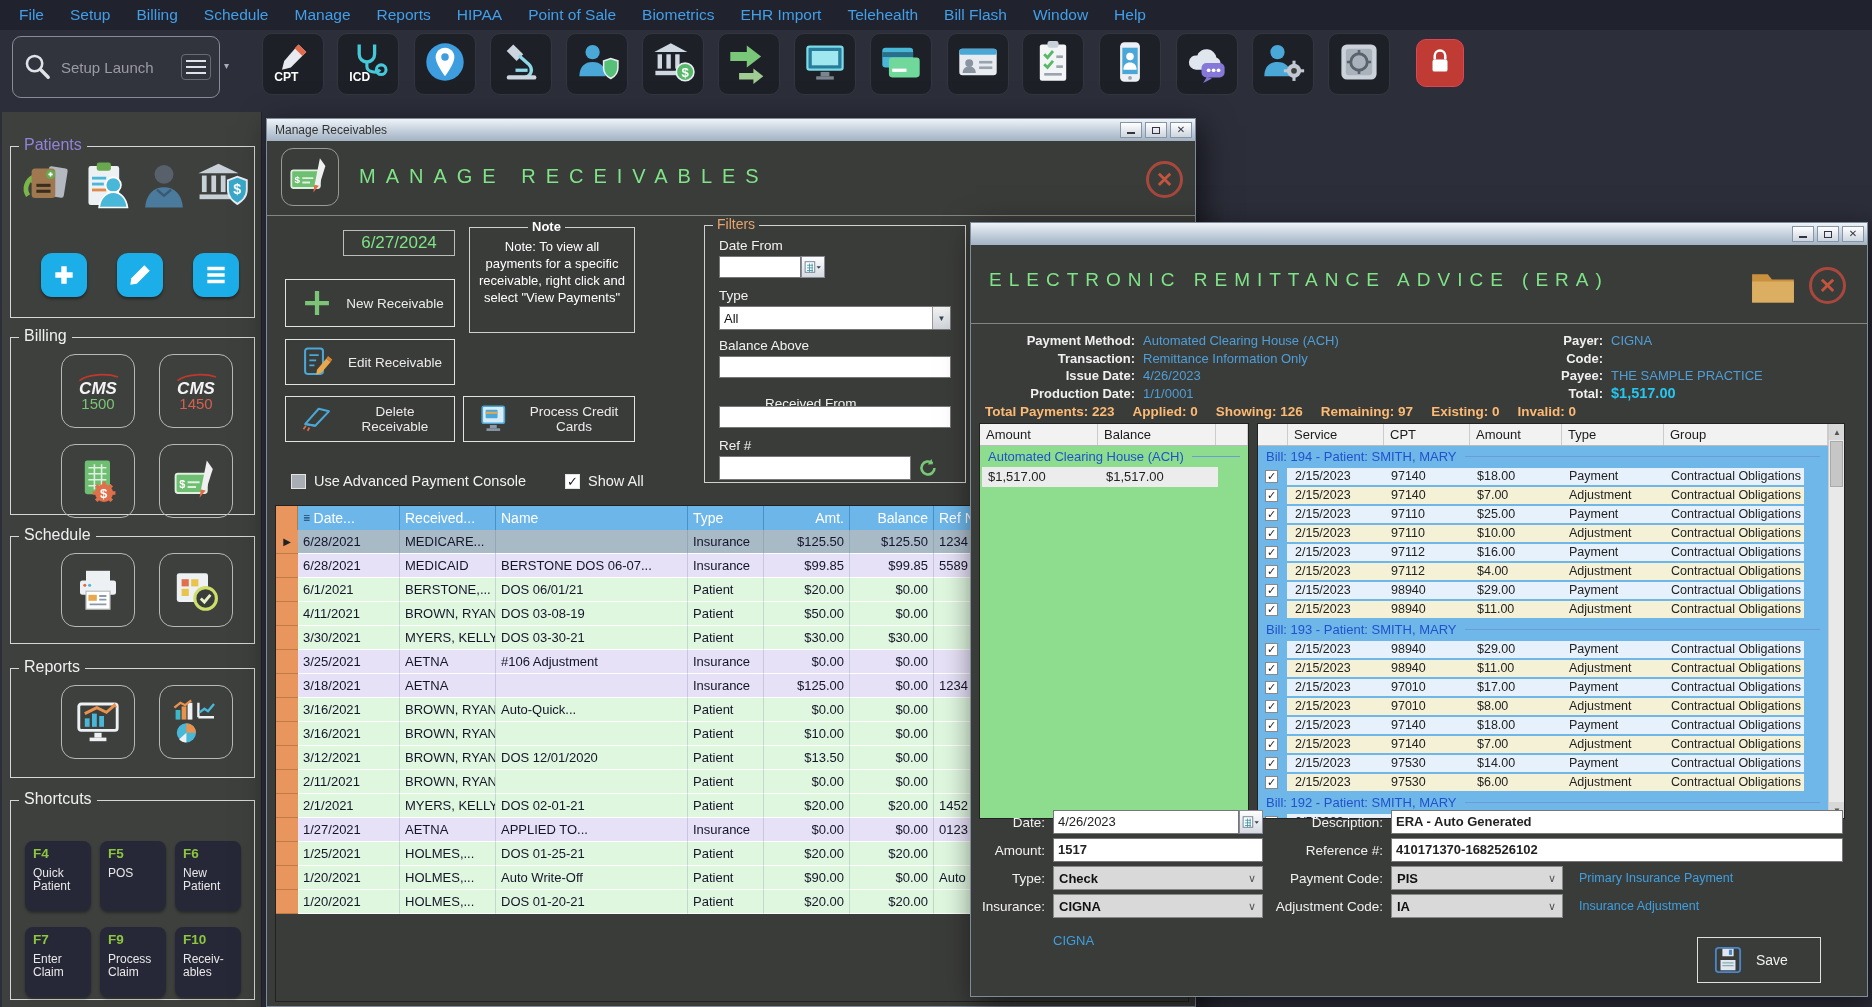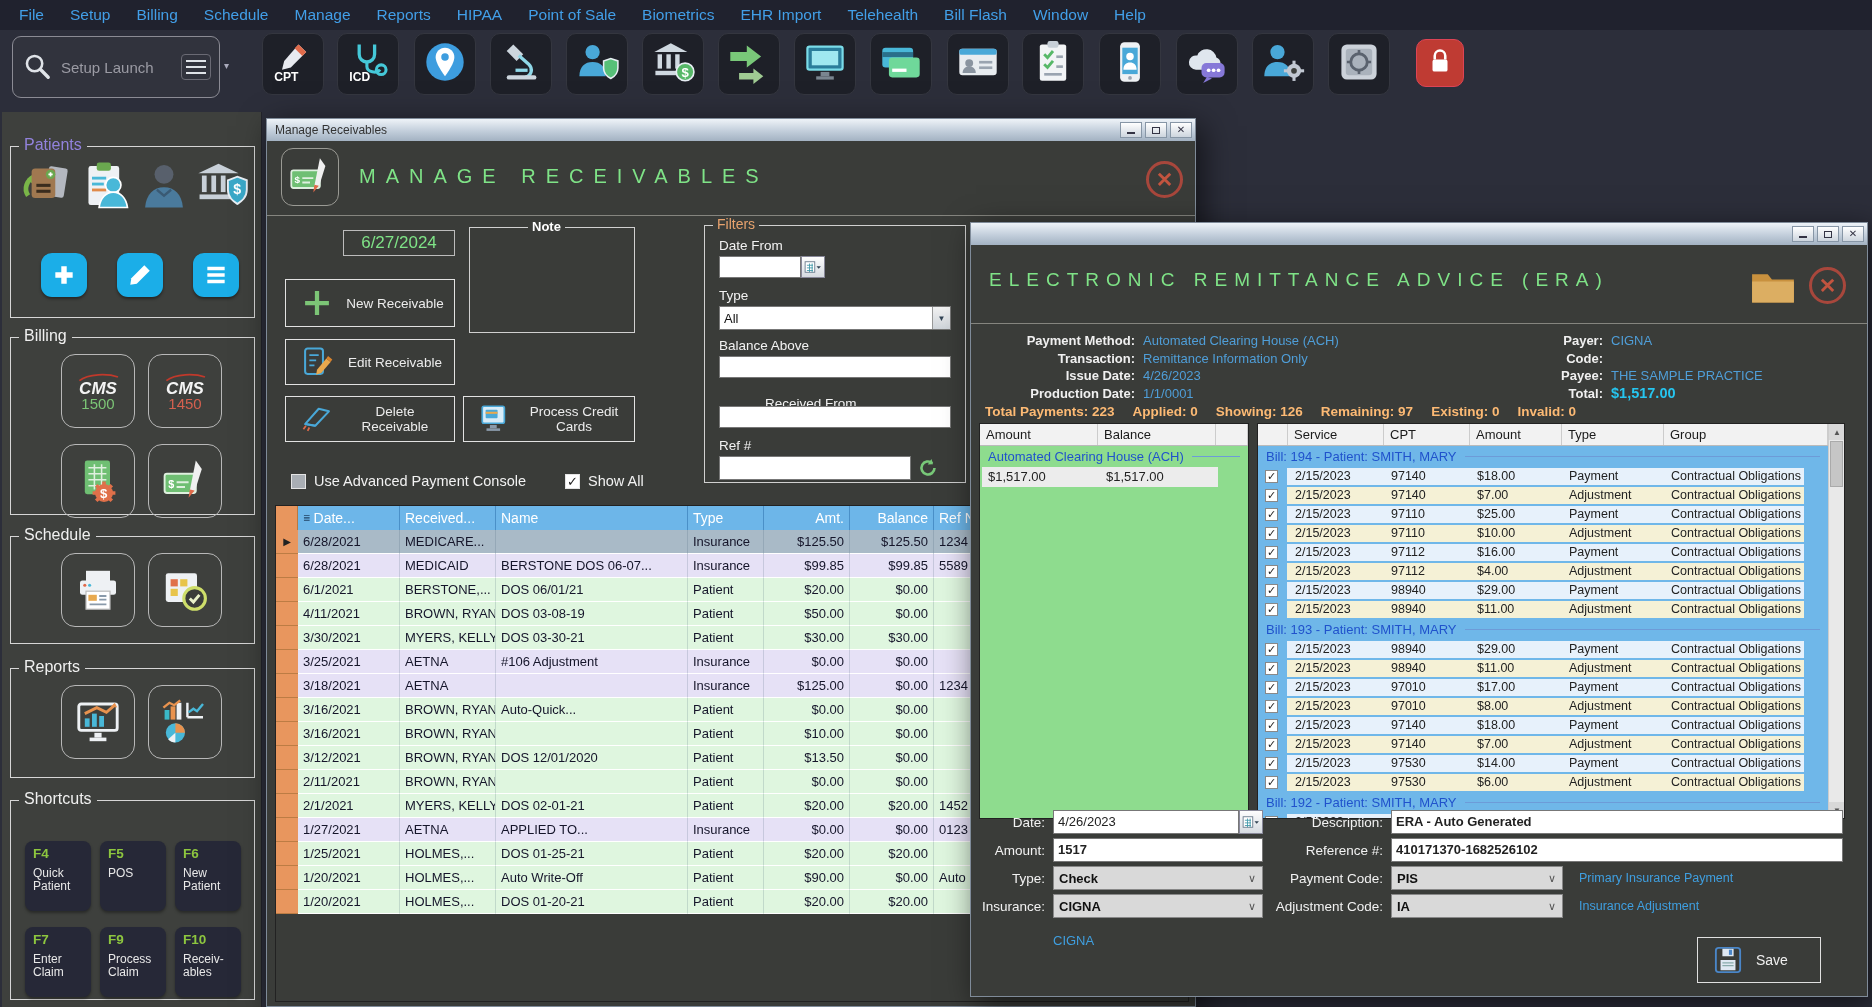--- a/index.html
+++ b/index.html
@@ -31,21 +31,21 @@
   .g-billing{top:225px;height:178px;}
   .g-schedule{top:424px;height:108px;}
   .g-reports{top:556px;height:110px;}
   .g-shortcuts{top:688px;height:200px;}
   .prow{position:absolute;top:14px;left:10px;right:6px;display:flex;justify-content:space-between;}
   .prow .pico{width:52px;height:48px;}
   .prow .pico svg{width:52px;height:48px;}
   .bluebtns{position:absolute;top:106px;left:30px;display:flex;gap:30px;}
   .bbtn{width:46px;height:44px;border-radius:11px;background:#1baee8;display:flex;align-items:center;justify-content:center;box-shadow:0 2px 3px rgba(0,0,0,.4);}
   .bbtn svg{width:26px;height:26px;}
-  .sqgrid{position:absolute;left:50px;top:16px;display:grid;grid-template-columns:74px 74px;grid-auto-rows:74px;gap:16px 13px;}
+  .sqgrid{position:absolute;left:50px;top:16px;display:grid;grid-template-columns:74px 74px;grid-auto-rows:74px;gap:16px 24px;}
   .sqbtn{border:1px solid #b8b8b8;border-radius:14px;display:flex;align-items:center;justify-content:center;flex-direction:column;}
   .sqbtn svg{width:48px;height:48px;}
   .cms .cms-t{color:#f4f4f4;font-weight:bold;font-style:italic;font-size:17px;line-height:14px;display:block;text-align:center;}
   .cms svg.swoosh{width:52px;height:10px;display:block;}
   .cms .cms-n{display:block;text-align:center;font-size:15px;line-height:15px;}
   .cms .n-green{color:#7cc576;} .cms .n-red{color:#d4604f;}
   .shgrid{position:absolute;left:14px;top:40px;display:grid;grid-template-columns:66px 66px 66px;grid-auto-rows:70px;gap:16px 9px;}
   .shbtn{background:#262837;border-radius:8px;padding:5px 0 0 8px;box-shadow:0 2px 3px rgba(0,0,0,.35);}
   .shbtn .fkey{color:#8dc63f;font-weight:bold;font-size:13.5px;display:block;}
   .shbtn .slabel{color:#e8e8e8;font-size:12px;display:block;margin-top:6px;white-space:pre-line;line-height:13px;}
@@ -537,20 +537,21 @@
           </svg>
       </span>
       <span class="green-head" style="position:absolute;left:92px;top:24px;">MANAGE RECEIVABLES</span>
       <span class="xclose" style="left:879px;top:20px;">✕</span>
       <span class="hdiv" style="top:74px;"></span>
 
       <span class="datebox" style="left:76px;top:89px;width:112px;height:26px;">6/27/2024</span>
 
       <div class="notebox" style="left:202px;top:86px;width:166px;height:106px;">
         <span class="nb-label">Note</span>
+        <div class="nb-text">Note: To view all payments for a specific receivable, right click and select "View Payments"</div>
       </div>
 
       <div class="mrbtn" style="left:18px;top:138px;width:170px;height:48px;">
         <svg viewBox="0 0 40 40">
             <path d="M20 6v28M6 20h28" stroke="#7cc576" stroke-width="5"></path>
           </svg>
         <span class="blabel">New Receivable</span>
       </div>
       <div class="mrbtn" style="left:18px;top:198px;width:170px;height:46px;">
         <svg viewBox="0 0 40 40">

